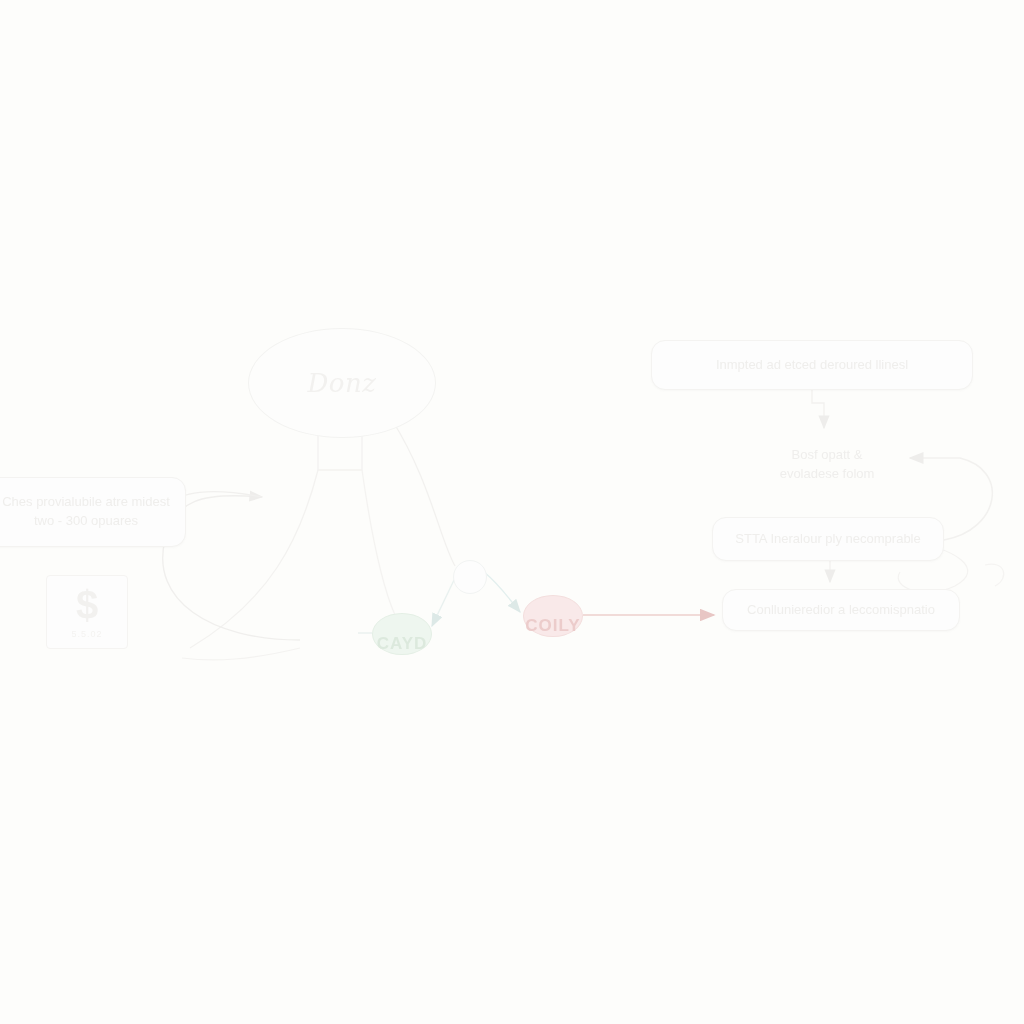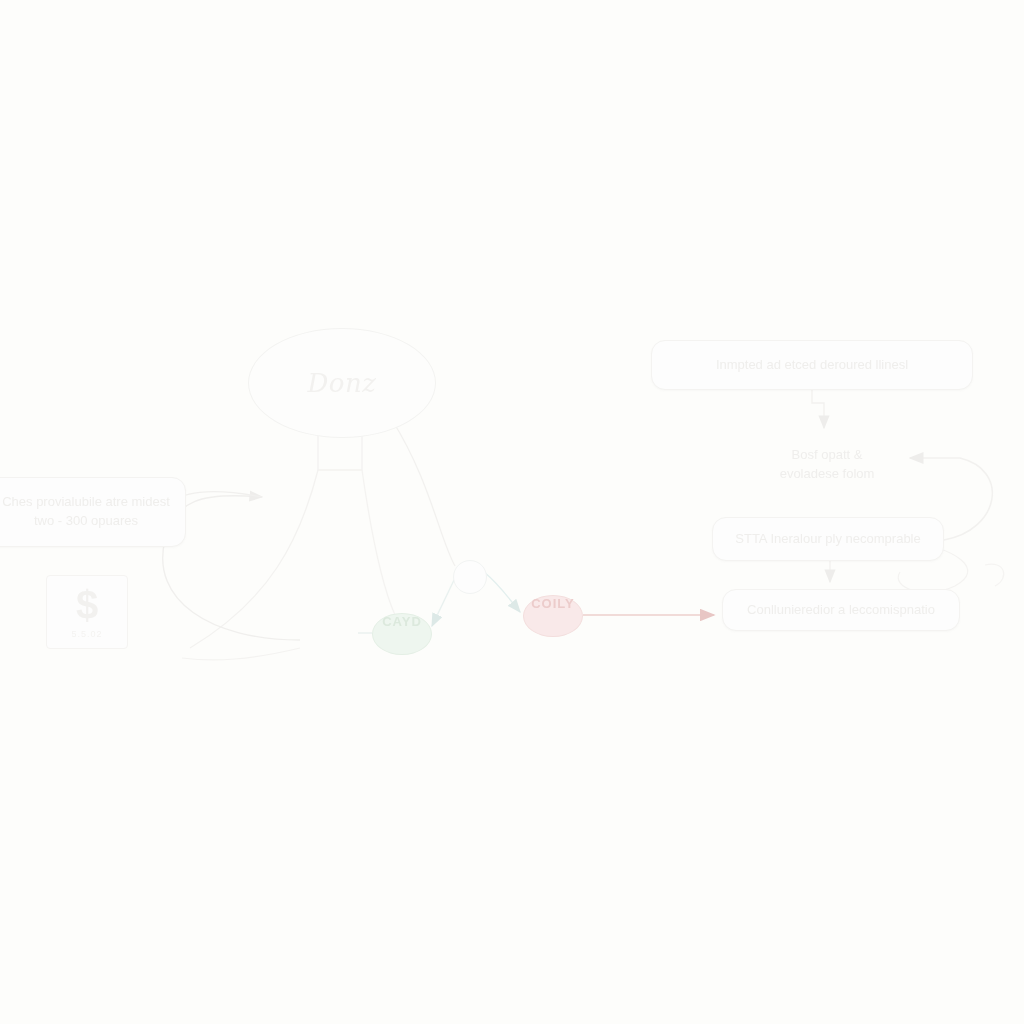--- a/index.html
+++ b/index.html
@@ -41,22 +41,22 @@
   .ellipse .etxt{
     font-family:"DejaVu Serif",serif;
     font-style:italic;
     font-size:26px;
     letter-spacing:.5px;
   }
 
   .pill{
     position:absolute;
     border-radius:50%;
-    display:flex;align-items:flex-start;justify-content:center;
-    font-size:13px;
+    display:flex;align-items:flex-end;justify-content:center;
+    font-size:17px;
     letter-spacing:1px;
     font-weight:700;
   }
   .pill.green{background:#eef6ef;border:1px solid #e4efe5;color:#dce9dd;}
   .pill.pink{background:#f9e9e9;border:1px solid #f3dedd;color:#eccccb;}
 
   .card{
     position:absolute;
     background:#fdfdfd;
     border:1px solid #f5f4f2;

